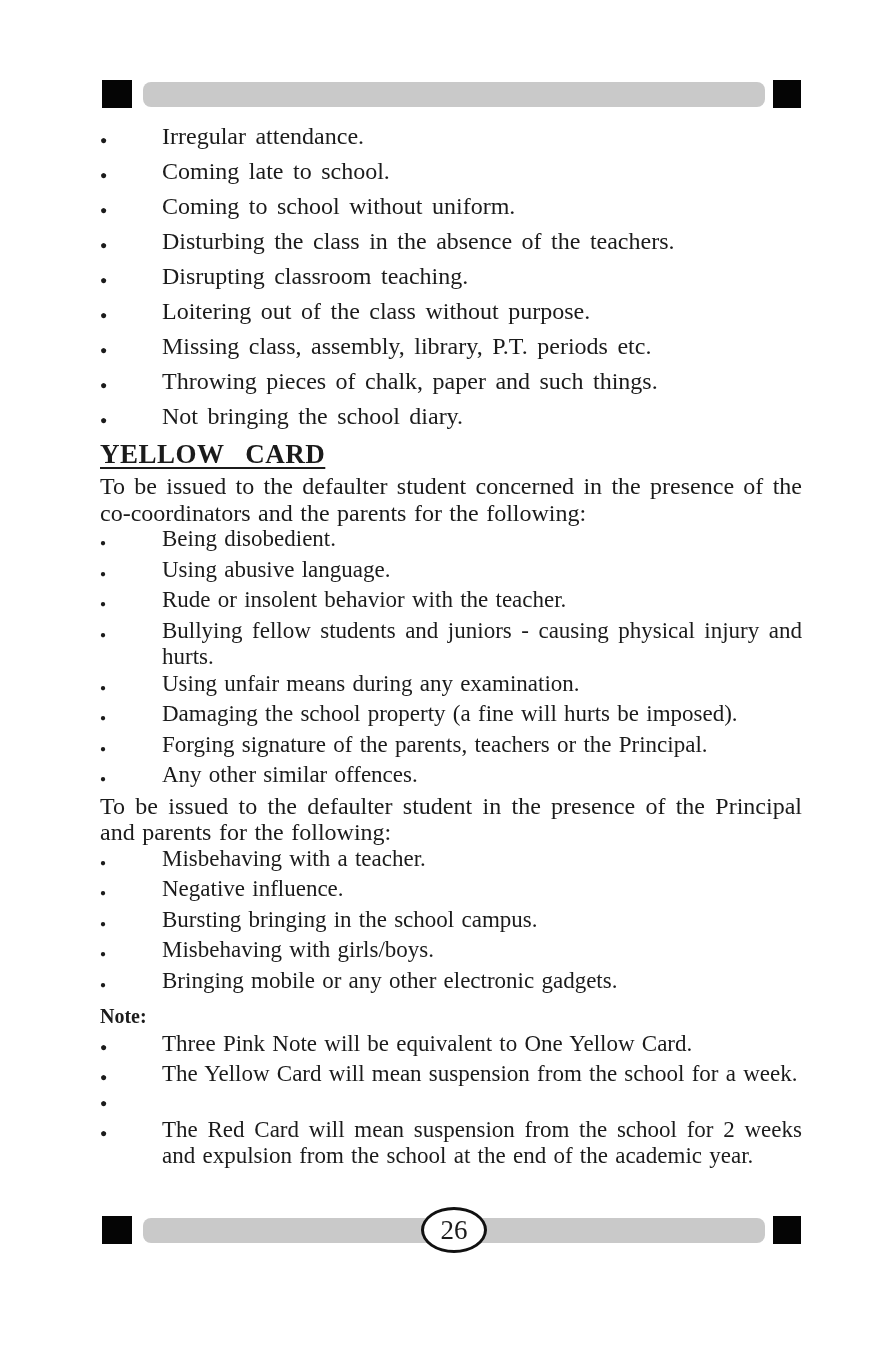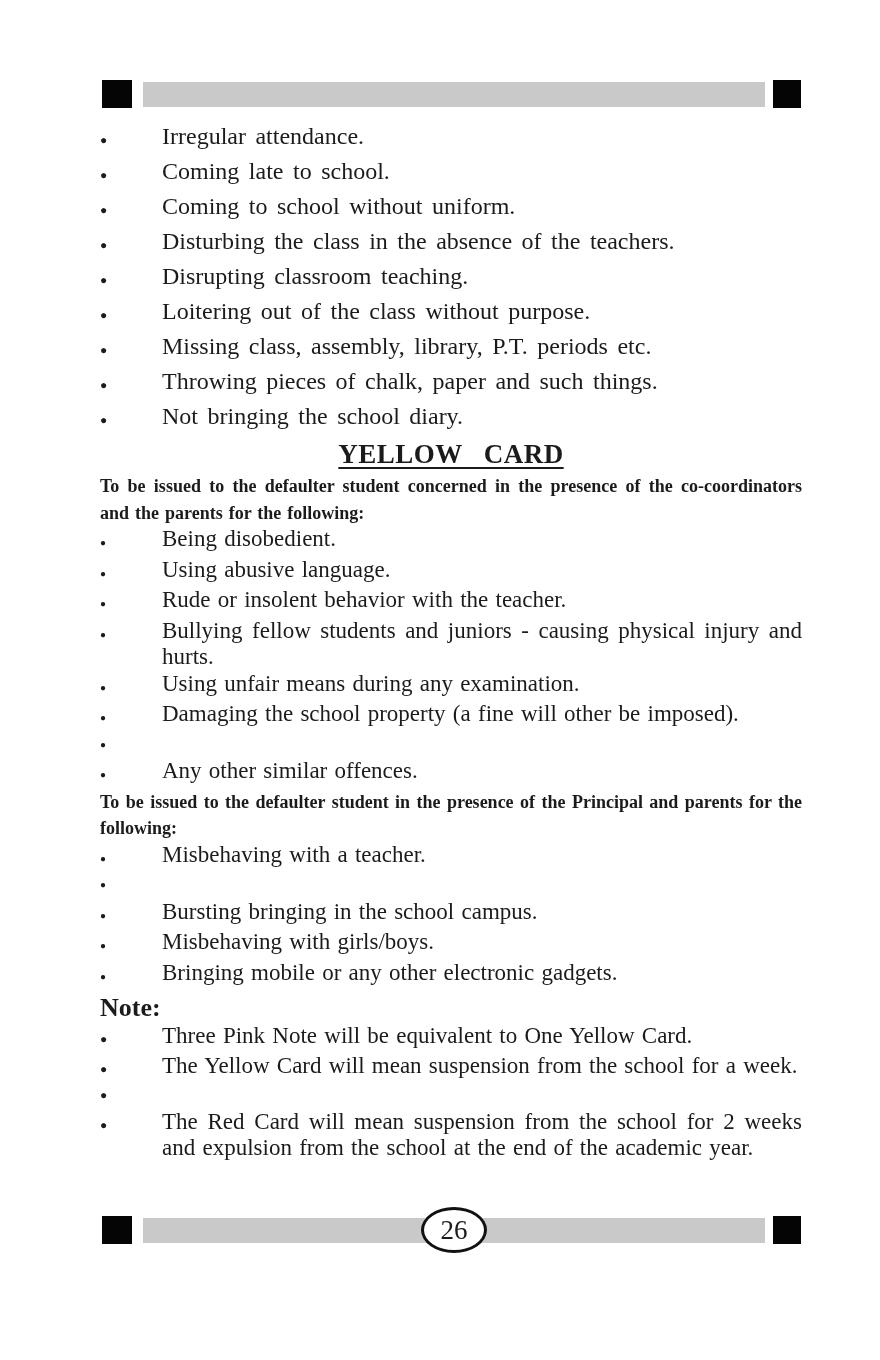--- a/index.html
+++ b/index.html
@@ -21,20 +21,21 @@
   }
   .decor.top { top: 80px; }
   .decor.bottom { top: 1216px; }
   .sq { width: 30px; height: 28px; background: #050505; flex: none; }
   .sq.right { width: 28px; }
   .bar {
     flex: 1; height: 25px;
     background: #c9c9c9;
     margin-left: 11px; margin-right: 8px;
     position: relative;
+    border-radius: 8px;
   }
   .badge {
     position: absolute;
     left: 50%; top: 50%;
     transform: translate(-50%, -50%);
     width: 60px; height: 40px;
     background: #ffffff;
     border: 3px solid #111111;
     border-radius: 50%;
     display: flex; align-items: center; justify-content: center;
@@ -60,42 +61,40 @@
     font-size: 23px; line-height: 26.5px;
     word-spacing: 1.5px;
   }
   .list.sm .b { font-size: 10px; }
   .list.note {
     font-size: 23px; line-height: 26.5px;
     word-spacing: 1.5px;
   }
   .list.note .b { font-size: 12px; }
   .heading {
-    text-align: center;
     font-weight: bold;
     font-size: 27px; line-height: 32px;
     margin: 2px 0 3px 0;
     letter-spacing: 0.5px;
   }
   .heading .hd {
     text-decoration: underline;
     text-decoration-thickness: 2px;
     text-underline-offset: 4px;
     word-spacing: 14px;
   }
   .para {
-    font-size: 18px; line-height: 26.5px;
+    font-size: 24px; line-height: 26.5px;
     text-align: justify;
     word-spacing: 1.5px;
     margin: 0;
-    font-weight: bold;
   }
   .note-label {
     font-weight: bold;
-    font-size: 26px; line-height: 30px;
+    font-size: 20px; line-height: 30px;
     margin-top: 3px;
   }
 </style>
 </head>
 <body>
 
 <div class="decor top">
   <div class="sq left"></div>
   <div class="bar"></div>
   <div class="sq right"></div>
@@ -164,41 +163,43 @@
       <div class="li">
         <span class="b">●</span>
         <span class="t">Bullying fellow students and juniors - causing physical injury and hurts.</span>
       </div>
       <div class="li">
         <span class="b">●</span>
         <span class="t">Using unfair means during any examination.</span>
       </div>
       <div class="li">
         <span class="b">●</span>
-        <span class="t">Damaging the school property (a fine will other be imposed).</span>
-      </div>
-      <div class="li">
-        <span class="b">●</span>
+        <span class="t">Damaging the school property (a fine will hurts be imposed).</span>
+      </div>
+      <div class="li">
+        <span class="b">●</span>
+        <span class="t">Forging signature of the parents, teachers or the Principal.</span>
       </div>
       <div class="li">
         <span class="b">●</span>
         <span class="t">Any other similar offences.</span>
       </div>
     </div>
 
 
   <p class="para">To be issued to the defaulter student in the presence of the Principal and parents for the following:</p>
 
   <div class="list sm">
       <div class="li">
         <span class="b">●</span>
         <span class="t">Misbehaving with a teacher.</span>
       </div>
       <div class="li">
         <span class="b">●</span>
+        <span class="t">Negative influence.</span>
       </div>
       <div class="li">
         <span class="b">●</span>
         <span class="t">Bursting bringing in the school campus.</span>
       </div>
       <div class="li">
         <span class="b">●</span>
         <span class="t">Misbehaving with girls/boys.</span>
       </div>
       <div class="li">

